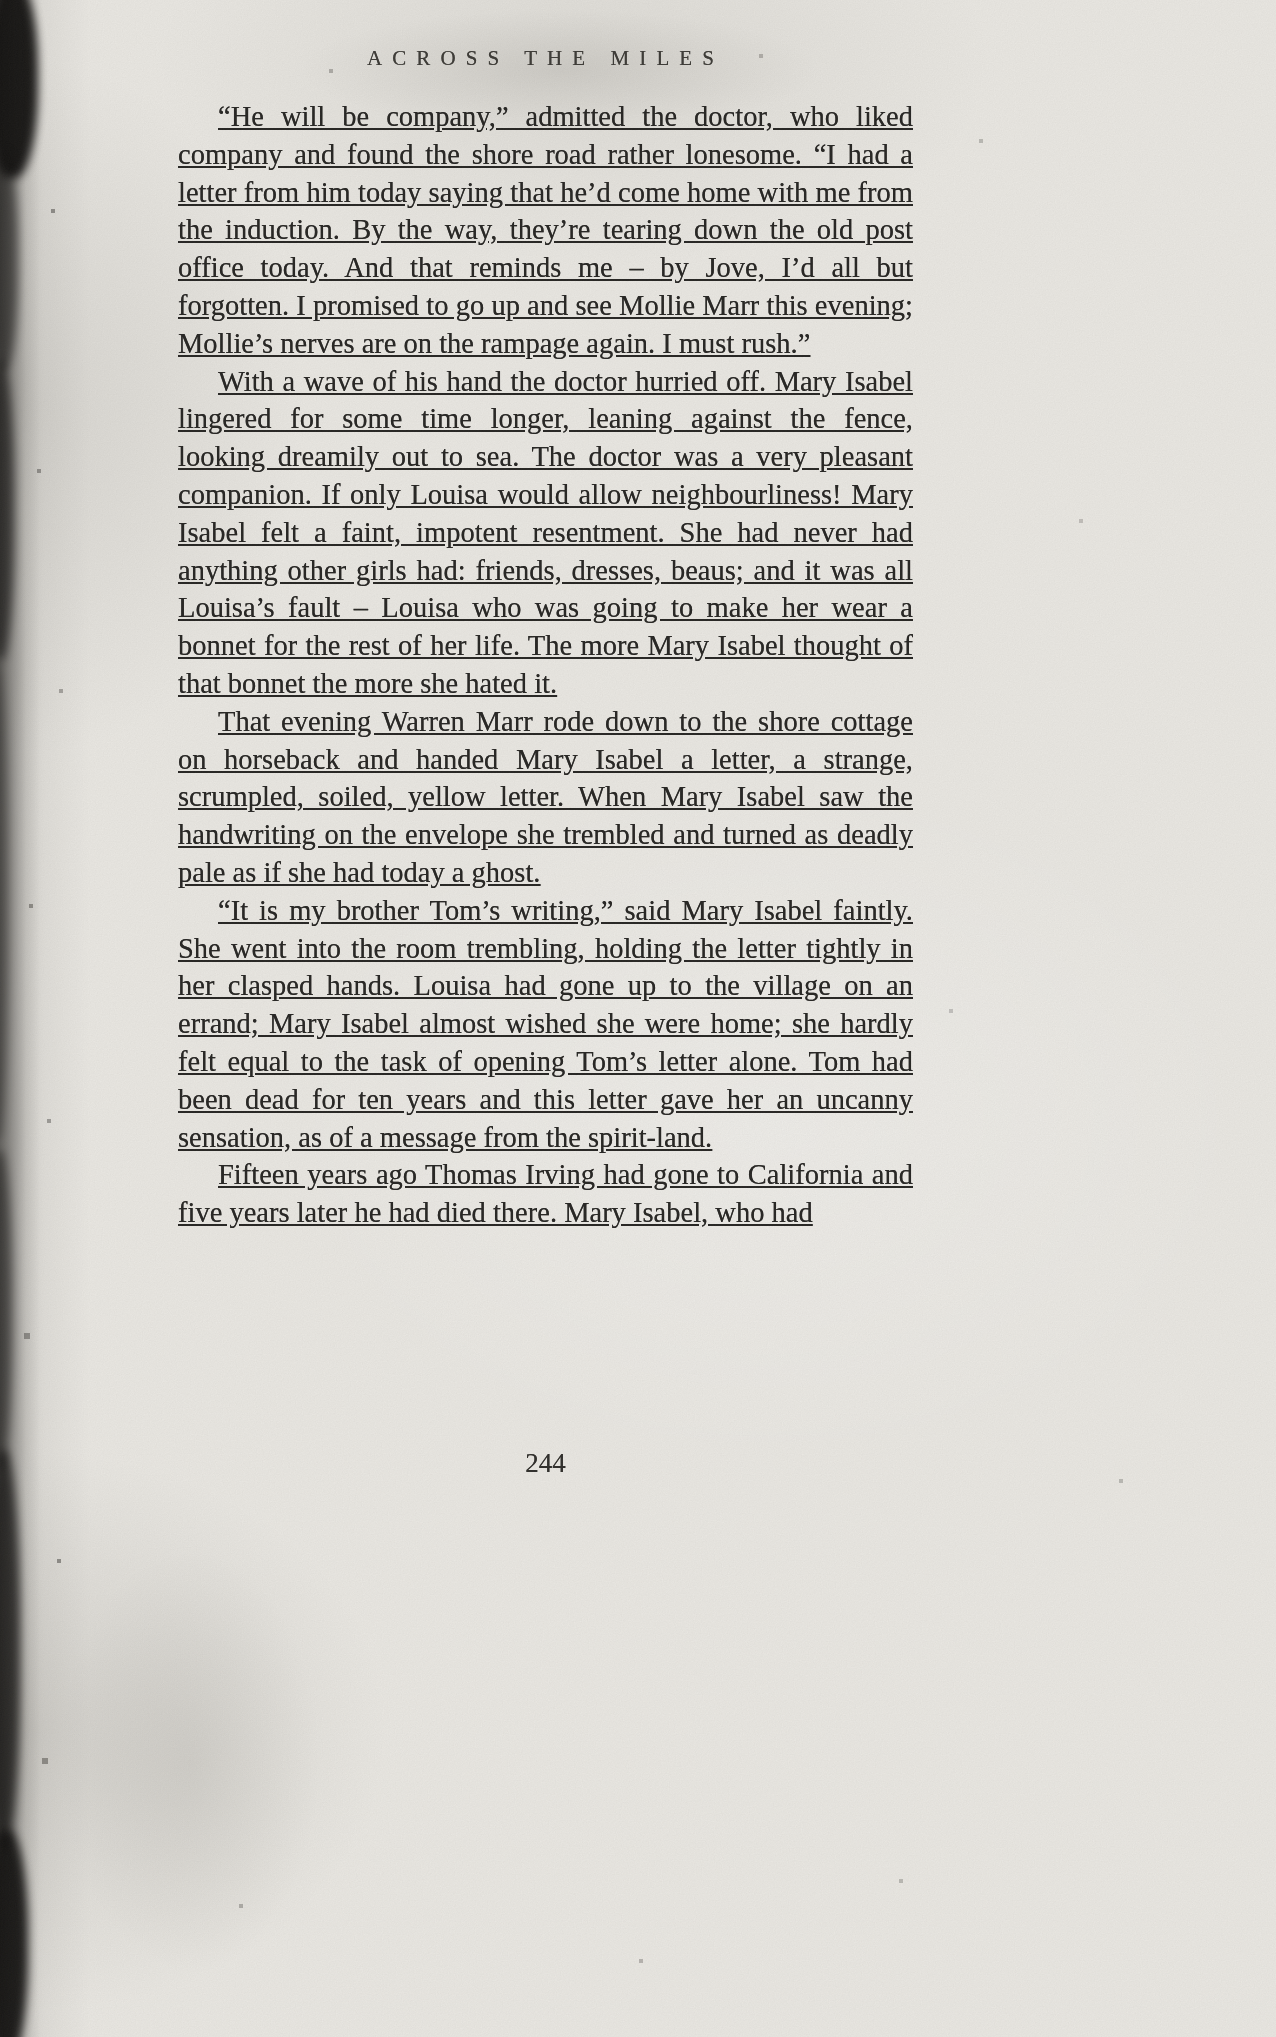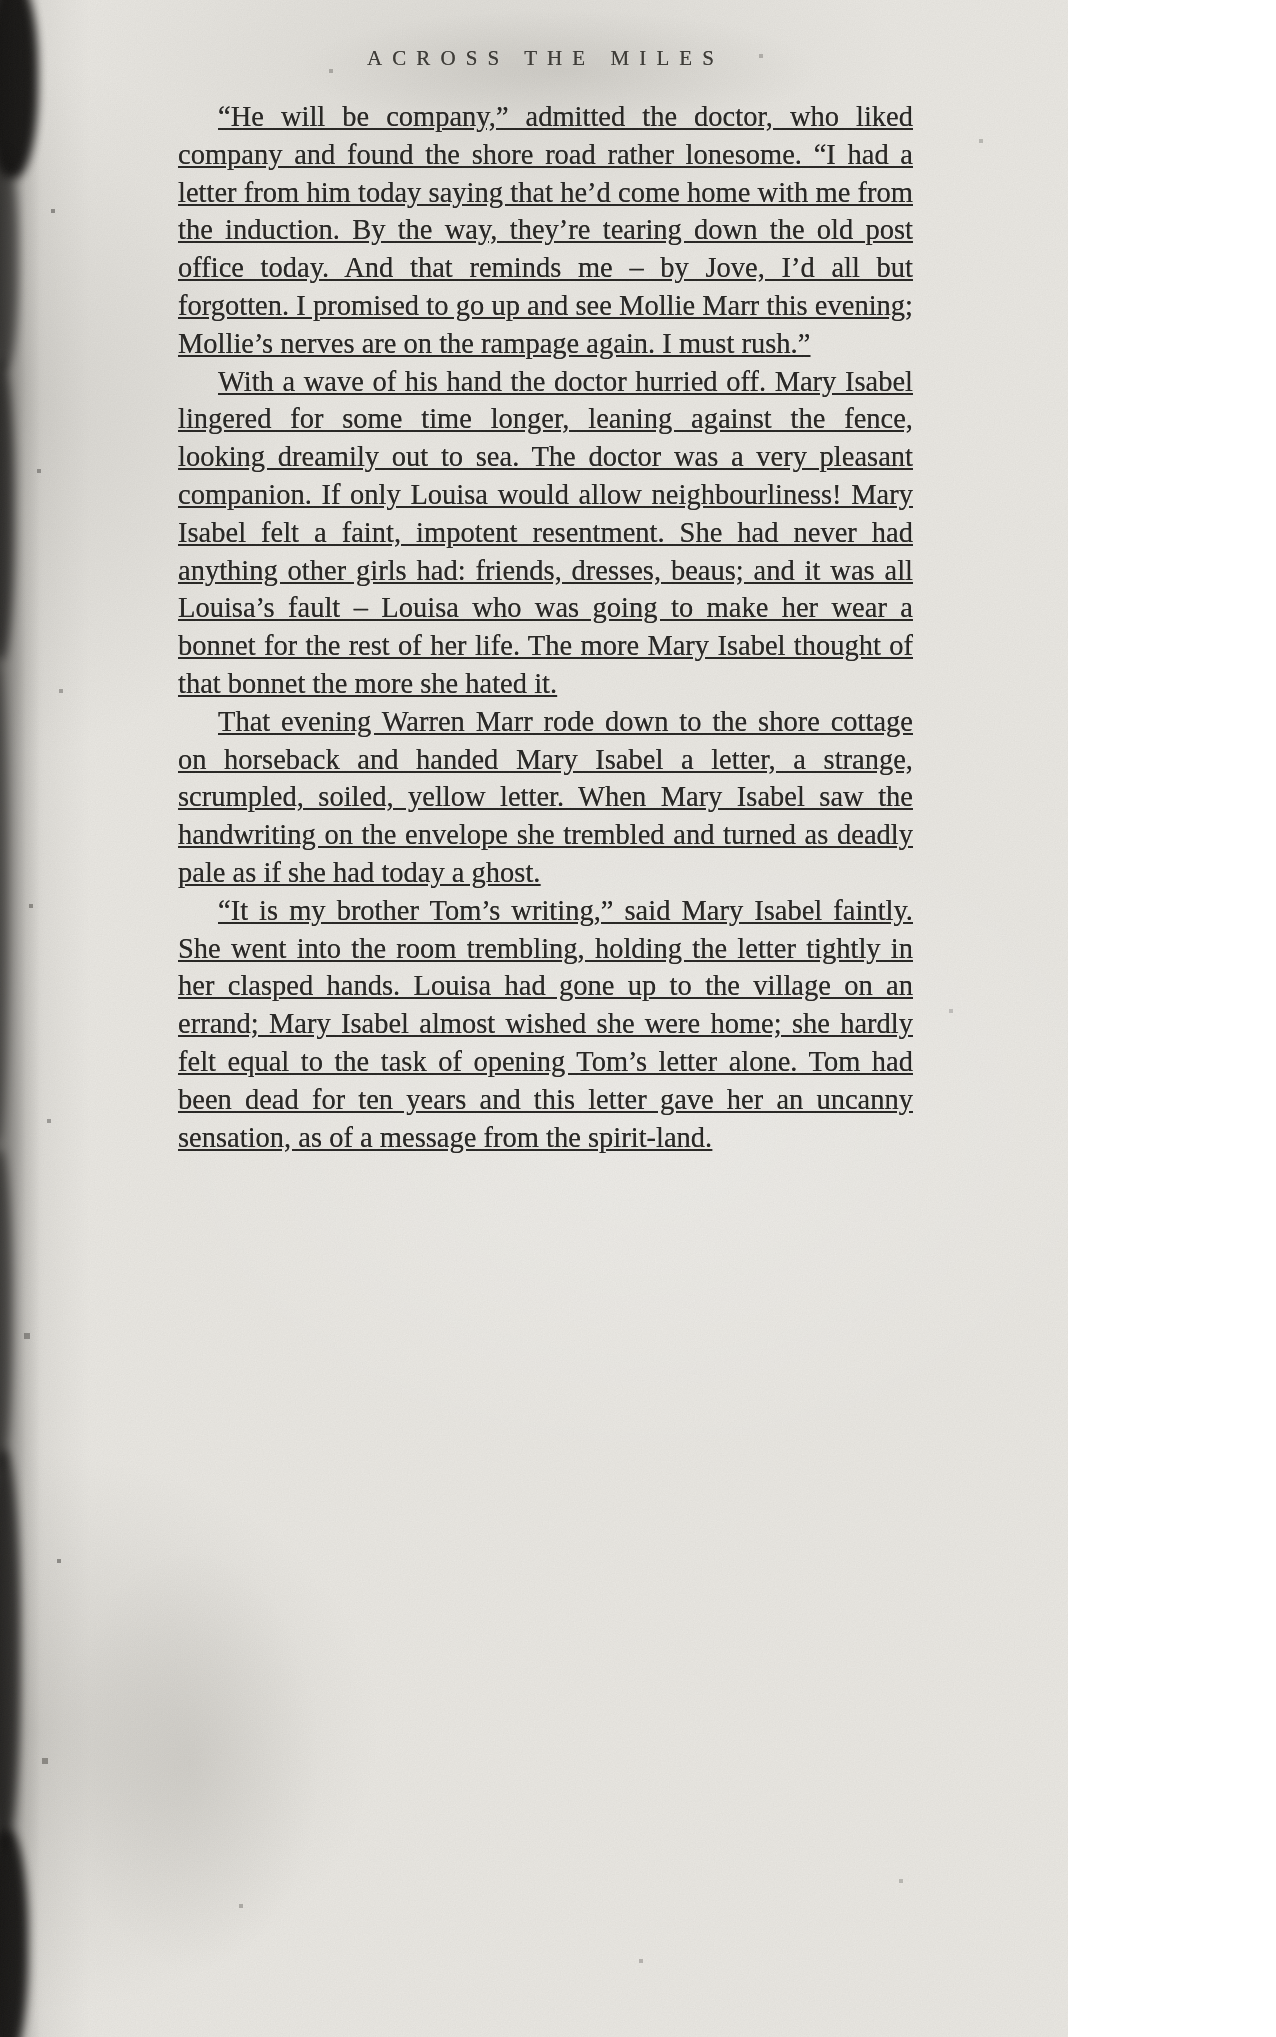--- a/index.html
+++ b/index.html
@@ -2,21 +2,21 @@
 <html><head>
 <meta charset="utf-8">
 <style>
   html, body {
     margin: 0;
     padding: 0;
     background: #ffffff;
   }
   .page {
     position: relative;
-    width: 1068px;
+    width: 1276px;
     height: 2037px;
     overflow: hidden;
     background-color: #edebe6;
     background-image:
       radial-gradient(ellipse 600px 300px at 45% 3%, rgba(110,108,100,0.10), transparent 70%),
       radial-gradient(ellipse 400px 500px at 2% 20%, rgba(80,78,72,0.12), transparent 70%),
       radial-gradient(ellipse 500px 400px at 3% 85%, rgba(80,78,72,0.14), transparent 70%),
       radial-gradient(ellipse 700px 500px at 60% 55%, rgba(255,255,255,0.25), transparent 70%),
       linear-gradient(90deg, rgba(30,28,25,0.18) 0px, rgba(30,28,25,0.05) 45px, rgba(30,28,25,0.0) 90px);
     font-family: "Liberation Serif", "DejaVu Serif", serif;
@@ -143,22 +143,24 @@
   <div class="smudge s2"></div>
   <div class="specks"></div>
 
   <div class="running-header">ACROSS THE MILES</div>
 
   <div class="text-block">
     <p>“He will be company,” admitted the doctor, who liked company and found the shore road rather lonesome. “I had a letter from him today saying that he’d come home with me from the induction. By the way, they’re tearing down the old post office today. And that reminds me – by Jove, I’d all but forgotten. I promised to go up and see Mollie Marr this evening; Mollie’s nerves are on the rampage again. I must rush.”</p>
     <p>With a wave of his hand the doctor hurried off. Mary Isabel lingered for some time longer, leaning against the fence, looking dreamily out to sea. The doctor was a very pleasant companion. If only Louisa would allow neighbourliness! Mary Isabel felt a faint, impotent resentment. She had never had anything other girls had: friends, dresses, beaus; and it was all Louisa’s fault – Louisa who was going to make her wear a bonnet for the rest of her life. The more Mary Isabel thought of that bonnet the more she hated it.</p>
     <p>That evening Warren Marr rode down to the shore cottage on horseback and handed Mary Isabel a letter, a strange, scrumpled, soiled, yellow letter. When Mary Isabel saw the handwriting on the envelope she trembled and turned as deadly pale as if she had today a ghost.</p>
     <p>“It is my brother Tom’s writing,” said Mary Isabel faintly. She went into the room trembling, holding the letter tightly in her clasped hands. Louisa had gone up to the village on an errand; Mary Isabel almost wished she were home; she hardly felt equal to the task of opening Tom’s letter alone. Tom had been dead for ten years and this letter gave her an uncanny sensation, as of a message from the spirit-land.</p>
+    <p>Fifteen years ago Thomas Irving had gone to California and five years later he had died there. Mary Isabel, who had</p>
   </div>
 
+  <div class="page-number">244</div>
 
   <svg class="noise-svg" xmlns="http://www.w3.org/2000/svg" width="1276" height="2037">
     <filter id="grain">
       <feTurbulence type="fractalNoise" baseFrequency="0.85" numOctaves="2" stitchTiles="stitch"></feTurbulence>
       <feColorMatrix type="matrix" values="0 0 0 0 0.2  0 0 0 0 0.19  0 0 0 0 0.17  0.5 0.5 0.5 0 0"></feColorMatrix>
     </filter>
     <rect width="1276" height="2037" filter="url(#grain)" opacity="0.10"></rect>
   </svg>
 
 </div>

